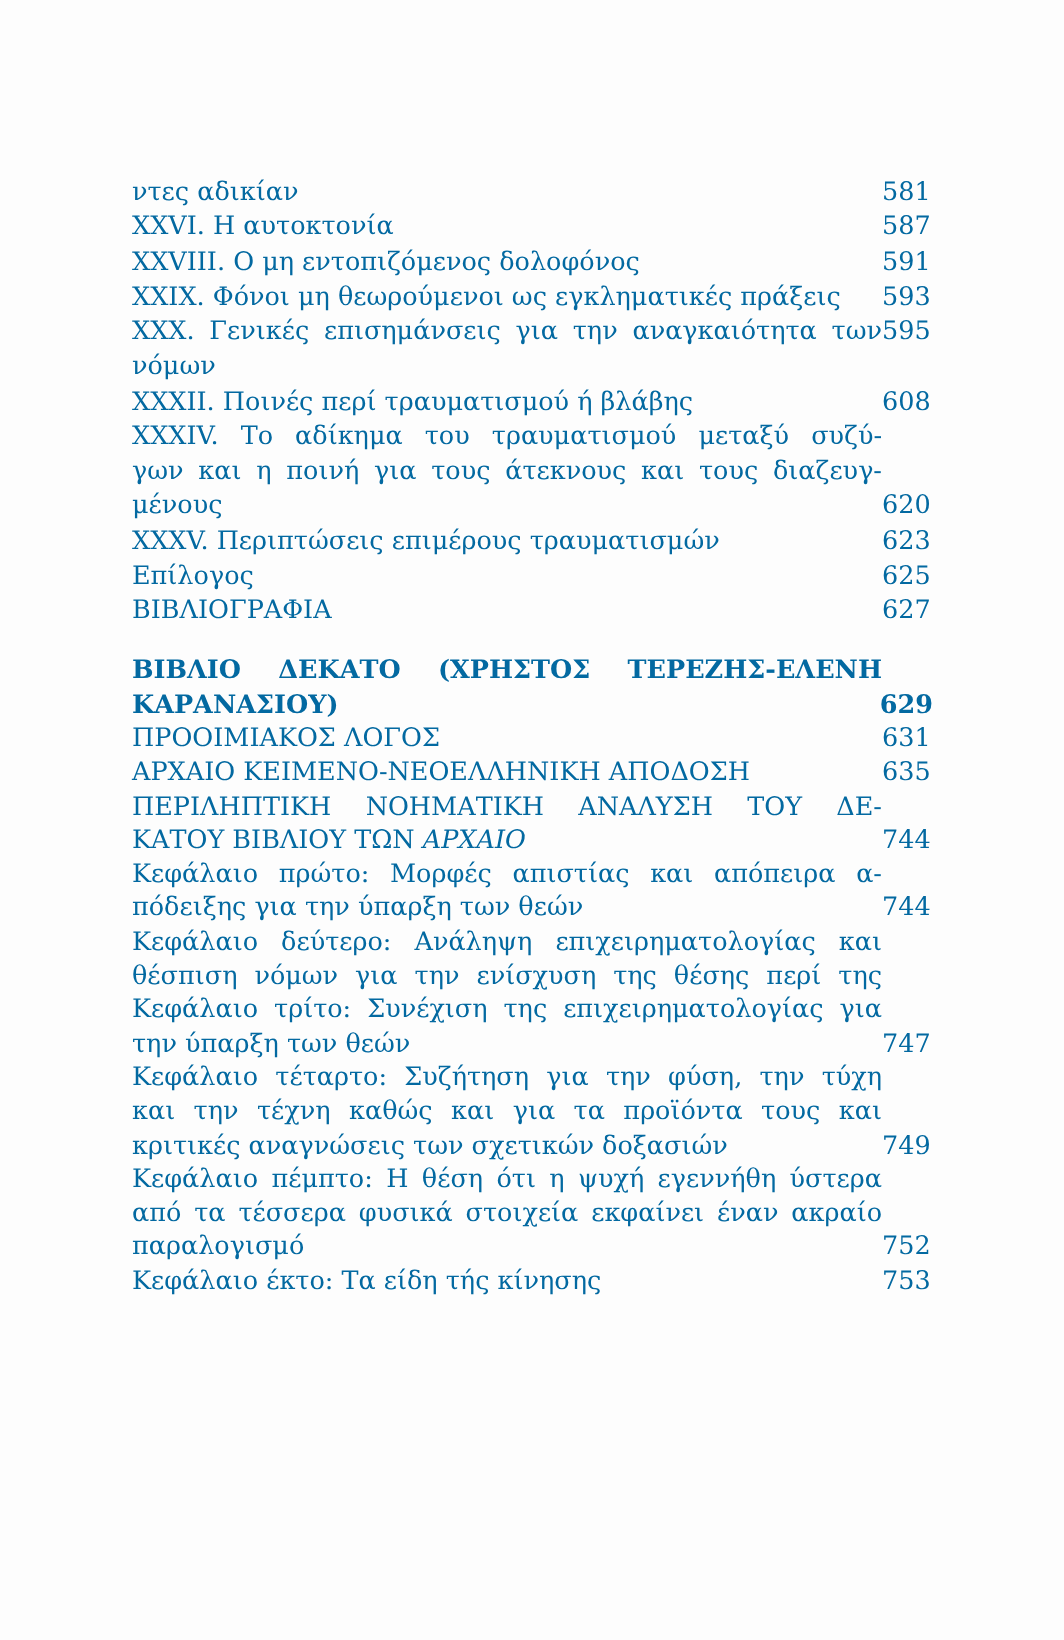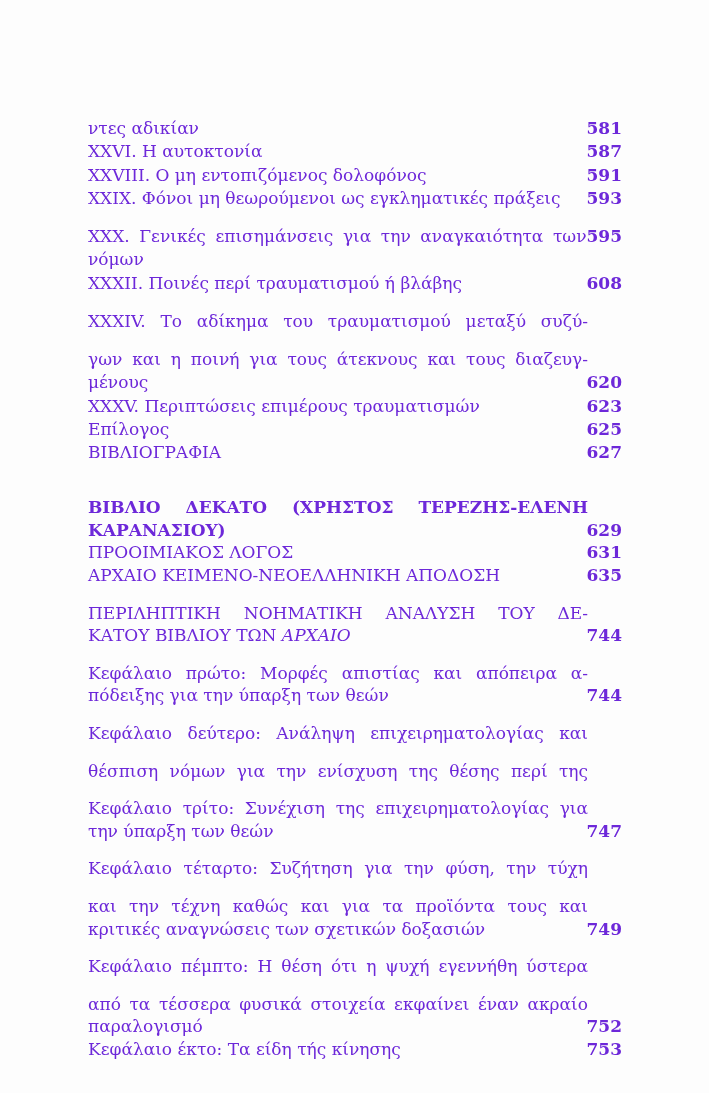--- a/index.html
+++ b/index.html
@@ -33,35 +33,33 @@
   }
   .row .txt {
     flex: 1 1 auto;
     min-width: 0;
     white-space: nowrap;
   }
   .row.justify .txt {
     white-space: normal;
     text-align: justify;
     text-align-last: justify;
-    margin-top: 15px;
   }
   .row.bold { font-weight: bold; }
   .row .pg {
     flex: 0 0 34px;
-    text-align: center;
+    text-align: left;
     white-space: nowrap;
-    font-weight: bold;
   }
   .txt em { font-style: italic; }
 </style>
 </head>
 <body>
 
-<div class="page" style="background: rgb(253, 253, 253); color: #6d28d9;">
+<div class="page" style="background: rgb(253, 253, 253); color: #0369a1;">
   <div class="toc">
     <section class="sec sec-1">
         <div class="row">
           <span class="txt">ντες αδικίαν</span>
           <span class="pg">581</span>
         </div>
         <div class="row">
           <span class="txt">XXVI. Η αυτοκτονία</span>
           <span class="pg">587</span>
         </div>

